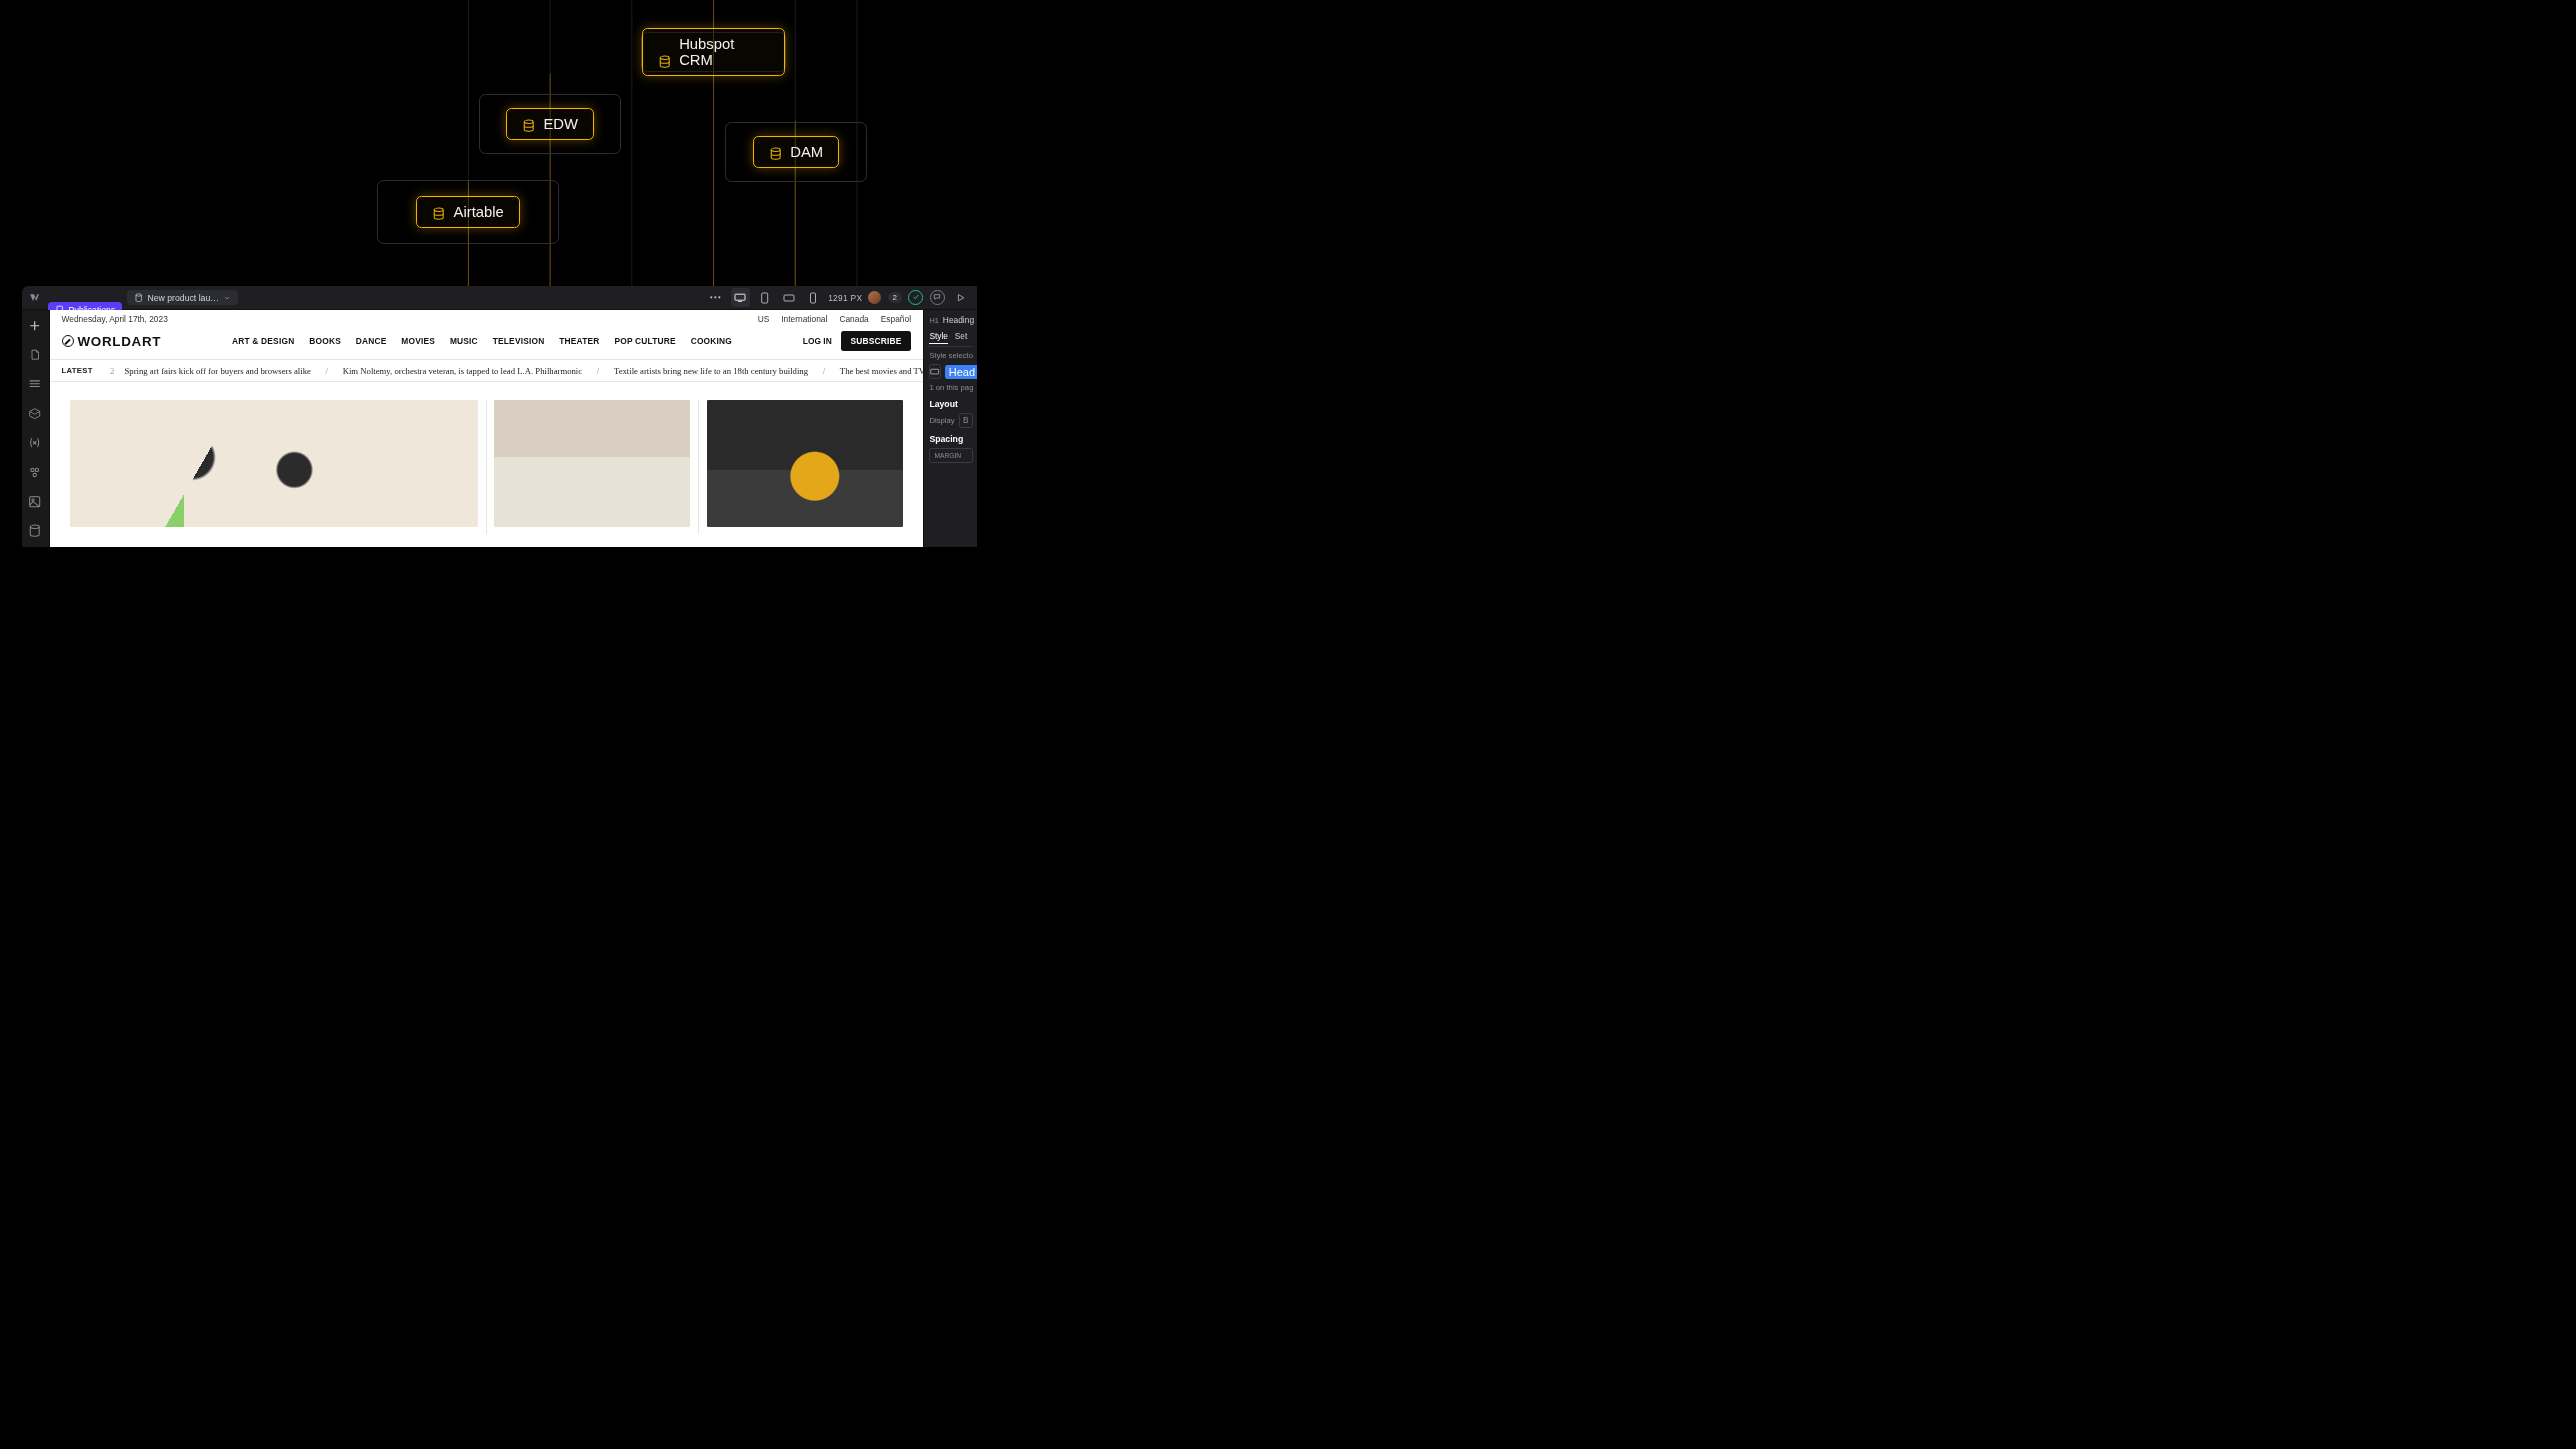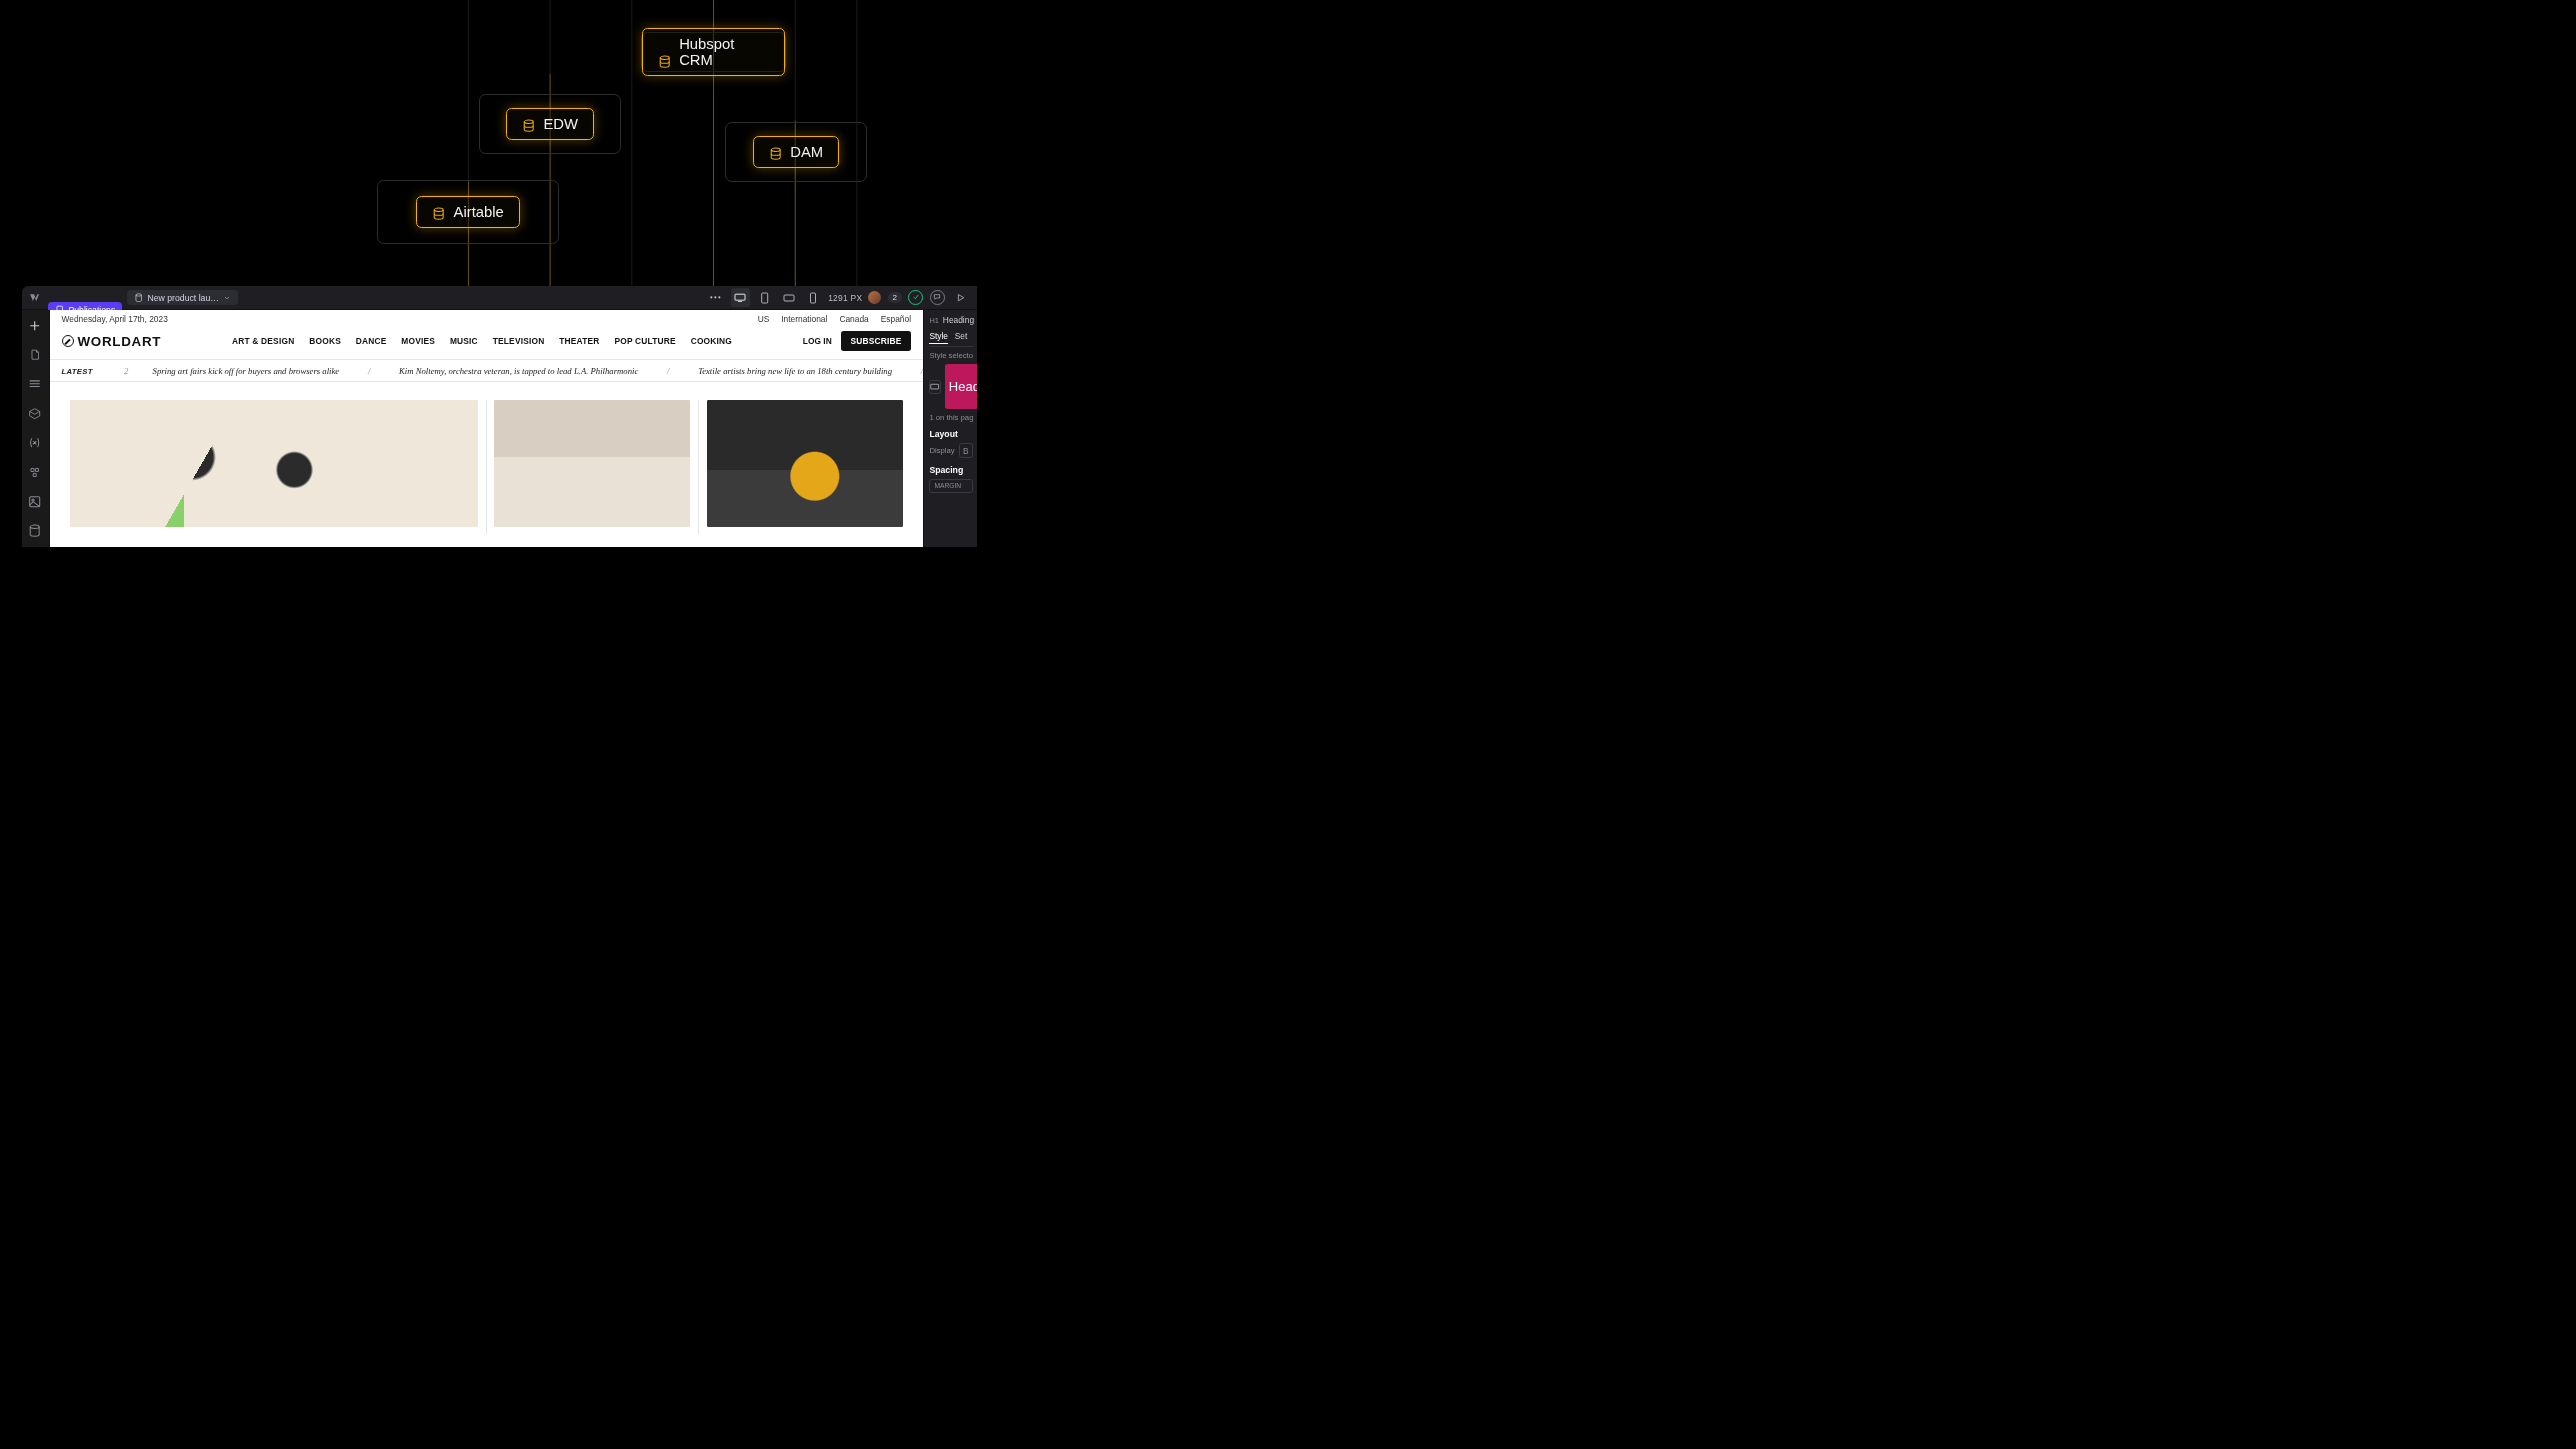--- a/index.html
+++ b/index.html
@@ -178,29 +178,28 @@
     display:flex; gap:14.8px;
     font-family:-apple-system, Arial, sans-serif;
     font-size:8.4px; font-weight:600; letter-spacing:0.2px;
   }
   .navlinks span{ cursor:pointer;}
   .nav-cta{ display:flex; gap:9.4px; align-items:center; font-family:-apple-system, Arial, sans-serif; font-size:8.4px;}
   .login{ font-weight:600; cursor:pointer;}
   .subscribe{ background:#111; color:#fff; padding:5.4px 9.4px; border-radius:2.7px; font-weight:700; letter-spacing:0.2px; cursor:pointer;}
 
   .ticker {
-    display:flex; align-items:flex-end; gap:22px;
+    display:flex; align-items:flex-start; gap:8px;
     padding:5.4px 12px;
     font-family: Georgia, serif;
     font-size:8.7px;
     border-bottom:0.7px solid #e5e5e5;
     white-space:nowrap;
     overflow:hidden;
     color:#222;
-    font-style:italic;
   }
   .ticker .label {
     font-family:-apple-system, Arial, sans-serif;
     font-size:7.7px; font-weight:700; letter-spacing:0.3px;
     margin-right:9.4px;
   }
   .ticker .sep { color:#888; margin:0 6.7px;}
   .ticker .faded { color:#999;}
 
   .cards {
@@ -242,21 +241,21 @@
     overflow:hidden;
     white-space:nowrap;
   }
   .sp-row { display:flex; align-items:center; gap:4px; margin-bottom:5.4px;}
   .sp-tag { color:#8b8b95; font-size:7.4px;}
   .sp-tabs { display:flex; gap:6.7px; border-bottom:0.7px solid #333; padding-bottom:2.7px; margin-bottom:4px;}
   .sp-tabs .on { color:#fff; border-bottom:1.3px solid #fff; padding-bottom:2px;}
   .sp-sub { color:#8b8b95; font-size:7.7px; margin:2.7px 0 4px 0;}
   .sp-chiprow{ display:flex; gap:4px; align-items:center; margin-bottom:4px;}
   .sp-cube{ width:14.8px;height:14.8px;border:0.7px solid #3a3a42;border-radius:2.7px;display:flex;align-items:center;justify-content:center;color:#8b8b95;}
-  .sp-bluechip{ background:#be185d;color:#fff;border-radius:2.7px;padding:15px 4px;font-size:13px;}
+  .sp-bluechip{ background:#3b82f6;color:#fff;border-radius:2.7px;padding:1px 4px;font-size:11px;}
   .sp-h{ font-size:8.7px; font-weight:600; color:#fff; margin:6.7px 0 4px 0;}
   .sp-box { border:0.7px solid #3a3a42; border-radius:2.7px; padding:2.7px 4px; font-size:6.7px; color:#8b8b95;}
 
   
   .db-icon { width:13.4px; height:13.4px; flex:0 0 auto; }
 </style>
 </head>
 <body>
 
 <div class="stage">

